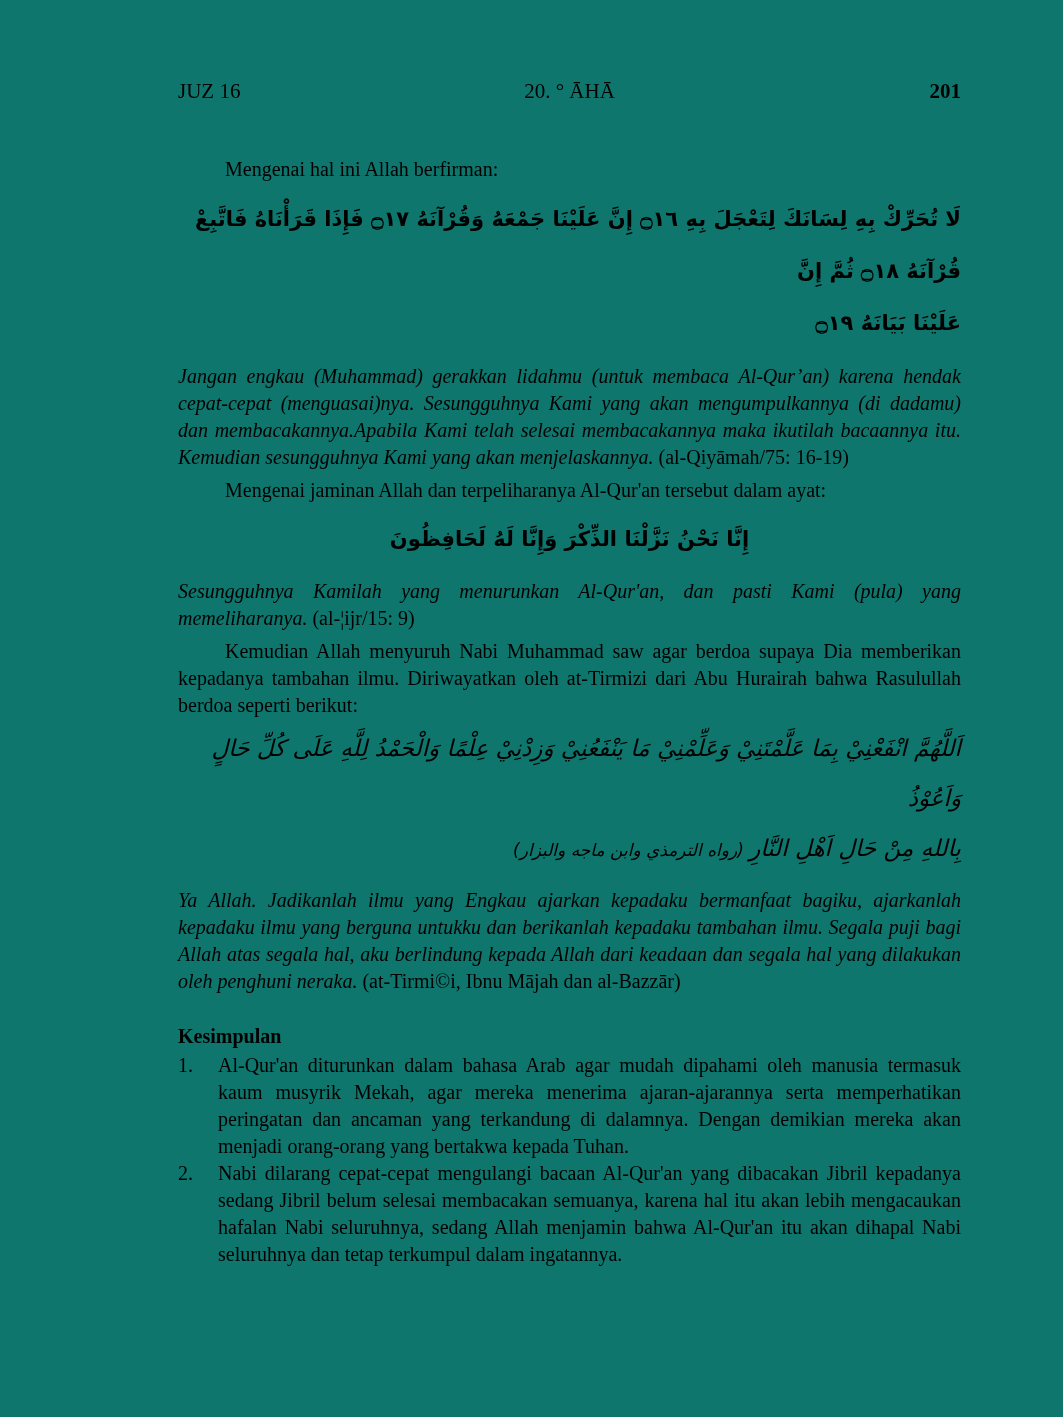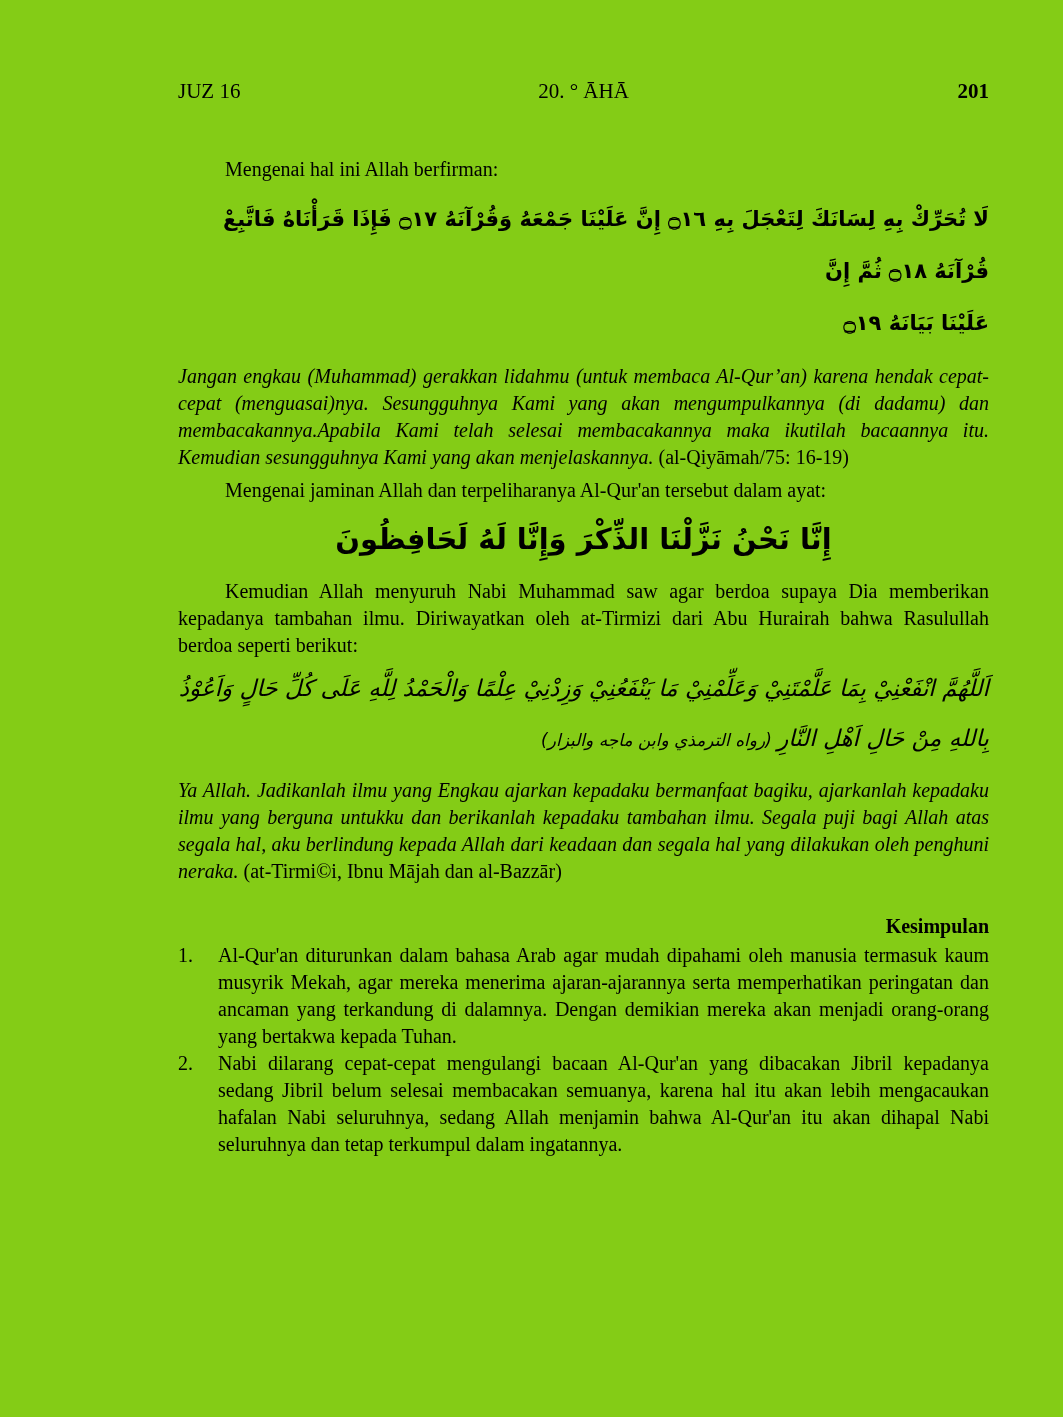--- a/index.html
+++ b/index.html
@@ -1,25 +1,25 @@
 <!DOCTYPE html>
 <html><head>
 <meta charset="utf-8">
 <style>
   * { box-sizing: border-box; }
   html, body { margin: 0; padding: 0; background: #ffffff; }
   .page {
     width: 1063px;
     height: 1417px;
-    background: #84cc16;
+    background: #0f766e;
     color: #000000;
     font-family: "Liberation Serif", "DejaVu Serif", serif;
     font-size: 20px;
     line-height: 27px;
-    padding: 78px 74px 40px 178px;
+    padding: 78px 102px 40px 178px;
     overflow: hidden;
     position: relative;
   }
   .header {
     display: grid;
     grid-template-columns: 1fr auto 1fr;
     font-size: 21px;
     line-height: 26px;
     margin-bottom: 52px;
   }
@@ -40,38 +40,38 @@
     font-family: "DejaVu Sans", sans-serif;
     text-align: right;
   }
   .arabic-quran-1 {
     font-size: 21px;
     font-weight: bold;
     line-height: 52px;
     margin: 10px 0 14px 0;
   }
   .arabic-quran-2 {
-    font-size: 29px;
+    font-size: 21px;
     font-weight: bold;
     text-align: center;
     line-height: 46px;
     margin: 12px 0 16px 0;
   }
   .arabic-prayer {
     font-size: 23px;
     font-weight: normal;
     line-height: 50px;
     margin: 4px 0 12px 0;
     font-style: italic;
   }
   .arabic-prayer .narrator { font-size: 17px; margin-top: 8px; }
 
   .heading-bold {
     font-weight: bold;
-    text-align: right;
+    text-align: left;
     margin: 28px 0 2px 0;
   }
   .list { margin: 0; }
   .list-item { display: flex; }
   .list-item .num { width: 40px; flex: 0 0 40px; }
   .list-item .li-text { flex: 1 1 auto; text-align: justify; }
 </style>
 </head>
 <body>
 
@@ -89,20 +89,21 @@
     <div>لَا تُحَرِّكْ بِهِ لِسَانَكَ لِتَعْجَلَ بِهِ ۝١٦ إِنَّ عَلَيْنَا جَمْعَهُ وَقُرْآنَهُ ۝١٧ فَإِذَا قَرَأْنَاهُ فَاتَّبِعْ قُرْآنَهُ ۝١٨ ثُمَّ إِنَّ</div>
     <div>عَلَيْنَا بَيَانَهُ ۝١٩</div>
   </div>
 
   <p class="trans"><span>Jangan engkau (Muhammad) gerakkan lidahmu (untuk membaca Al-Qur’an) karena hendak cepat-cepat (menguasai)nya. Sesungguhnya Kami yang akan mengumpulkannya (di dadamu) dan membacakannya.Apabila Kami telah selesai membacakannya maka ikutilah bacaannya itu. Kemudian sesungguhnya Kami yang akan menjelaskannya.</span><span class="ref"> (al-Qiyāmah/75: 16-19)</span></p>
 
   <p class="indent mb-sm">Mengenai jaminan Allah dan terpeliharanya Al-Qur'an tersebut dalam ayat:</p>
 
   <div class="arabic arabic-quran-2">إِنَّا نَحْنُ نَزَّلْنَا الذِّكْرَ وَإِنَّا لَهُ لَحَافِظُونَ</div>
 
+  <p class="trans"><span>Sesungguhnya Kamilah yang menurunkan Al-Qur'an, dan pasti Kami (pula) yang memeliharanya.</span><span class="ref"> (al-¦ijr/15: 9)</span></p>
 
   <p class="indent">Kemudian Allah menyuruh Nabi Muhammad saw agar berdoa supaya Dia memberikan kepadanya tambahan ilmu. Diriwayatkan oleh at-Tirmizi dari Abu Hurairah bahwa Rasulullah berdoa seperti berikut:</p>
 
   <div class="arabic arabic-prayer">
     <div>اَللَّهُمَّ انْفَعْنِيْ بِمَا عَلَّمْتَنِيْ وَعَلِّمْنِيْ مَا يَنْفَعُنِيْ وَزِدْنِيْ عِلْمًا وَالْحَمْدُ لِلَّهِ عَلَى كُلِّ حَالٍ وَاَعُوْذُ</div>
     <div><span>بِاللهِ مِنْ حَالِ اَهْلِ النَّارِ</span><span class="narrator"> (رواه الترمذي وابن ماجه والبزار)</span></div>
   </div>
 
   <p class="trans"><span>Ya Allah. Jadikanlah ilmu yang Engkau ajarkan kepadaku bermanfaat bagiku, ajarkanlah kepadaku ilmu yang berguna untukku dan berikanlah kepadaku tambahan ilmu. Segala puji bagi Allah atas segala hal, aku berlindung kepada Allah dari keadaan dan segala hal yang dilakukan oleh penghuni neraka.</span><span class="ref"> (at-Tirmi©i, Ibnu Mājah dan al-Bazzār)</span></p>
 

